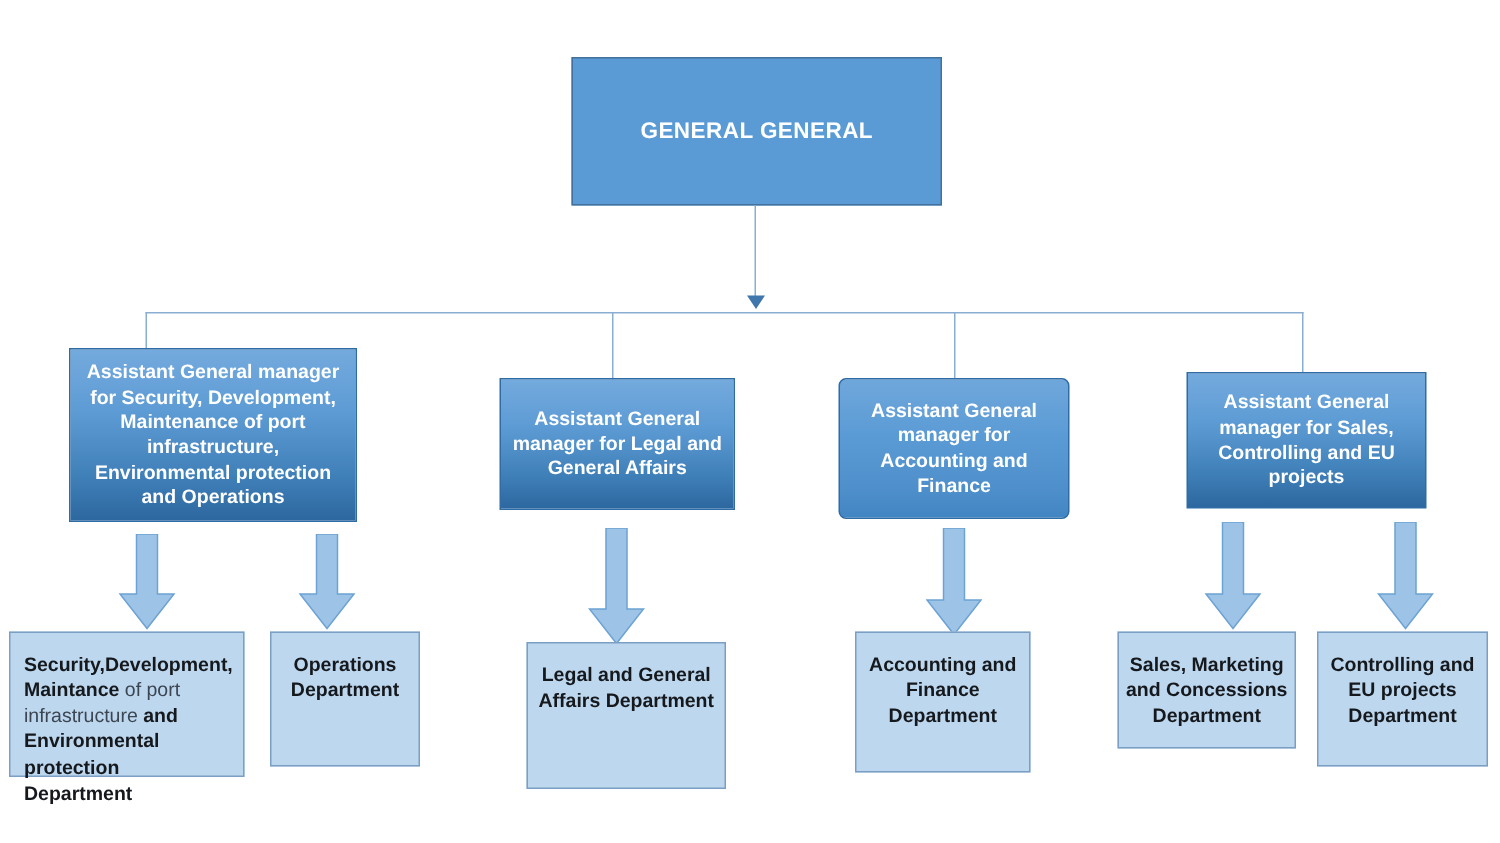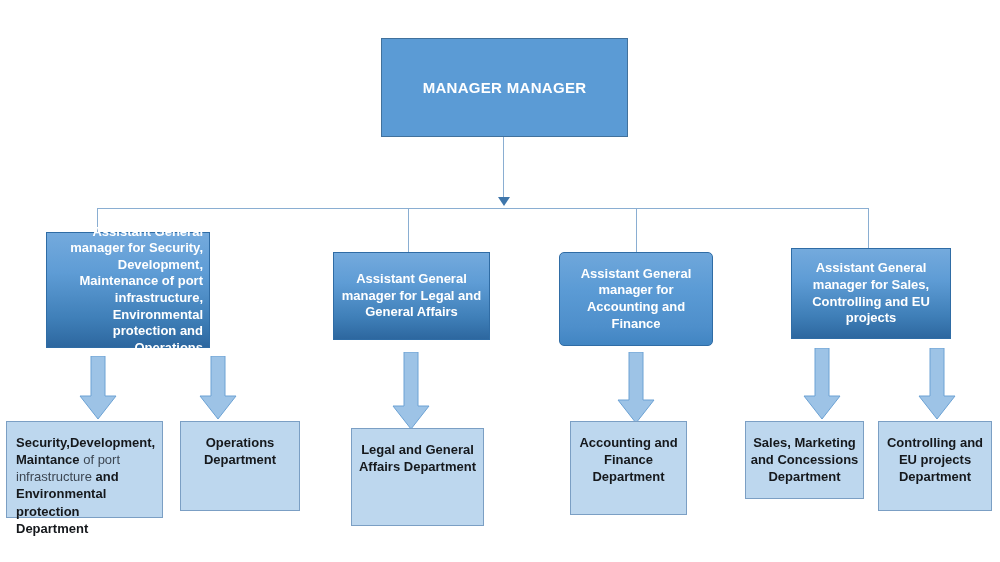--- a/index.html
+++ b/index.html
@@ -103,34 +103,34 @@
   .block-arrow svg {
     display: block;
   }
 </style>
 </head>
 <body>
 
 <div id="chart-canvas">
 
   <div class="node node-gm" style="left:381px; top:38px; width:247px; height:99px;">
-    <span>MANAGER MANAGER</span>
+    <span>GENERAL GENERAL</span>
   </div>
 
   <div class="line-v" style="left:503px; top:137px; height:63px;"></div>
   <div class="arrowhead-down" style="left:498px; top:197px;"></div>
 
   <div class="line-h" style="left:97px; top:208px; width:772px;"></div>
 
   <div class="line-v" style="left:97px; top:208px; height:25px;"></div>
   <div class="line-v" style="left:408px; top:208px; height:45px;"></div>
   <div class="line-v" style="left:636px; top:208px; height:44px;"></div>
   <div class="line-v" style="left:868px; top:208px; height:40px;"></div>
 
-  <div class="node node-mgr" style="left:46px; top:232px; width:164px; height:116px;text-align:right;">
+  <div class="node node-mgr" style="left:46px; top:232px; width:192px; height:116px;">
     <span>Assistant General manager for Security, Development, Maintenance of port infrastructure, Environmental protection and Operations</span>
   </div>
 
   <div class="node node-mgr" style="left:333px; top:252px; width:157px; height:88px;justify-content:flex-end;">
     <span>Assistant General manager for Legal and General Affairs</span>
   </div>
 
   <div class="node node-mgr rounded" style="left:559px; top:252px; width:154px; height:94px;">
     <span>Assistant General manager for Accounting and Finance</span>
   </div>
@@ -174,21 +174,21 @@
       <polygon points="12,0 26,0 26,48 37,48 19,71 1,48 12,48" fill="#9dc3e6" stroke="#6ca2d4" stroke-width="1"></polygon>
     </svg>
   </div>
 
   <div class="node node-dept left-align" style="left:6px; top:421px; width:157px; height:97px;">
     <span>
       <span>Security,Development, Maintance </span><span class="soft">of port infrastructure </span><span>and Environmental protection Department</span>
     </span>
   </div>
 
-  <div class="node node-dept" style="left:180px; top:421px; width:120px; height:90px;">
+  <div class="node node-dept" style="left:180px; top:421px; width:100px; height:90px;">
     <span>Operations Department</span>
   </div>
 
   <div class="node node-dept" style="left:351px; top:428px; width:133px; height:98px;">
     <span>Legal and General Affairs Department</span>
   </div>
 
   <div class="node node-dept" style="left:570px; top:421px; width:117px; height:94px;">
     <span>Accounting and Finance Department</span>
   </div>

